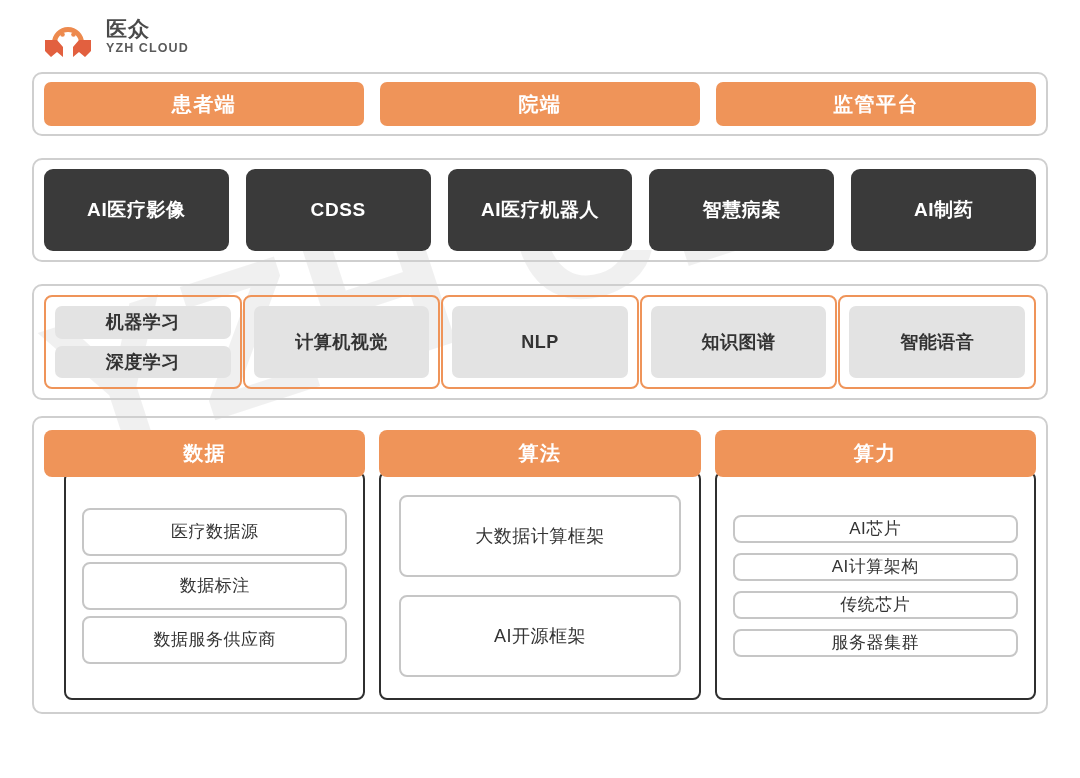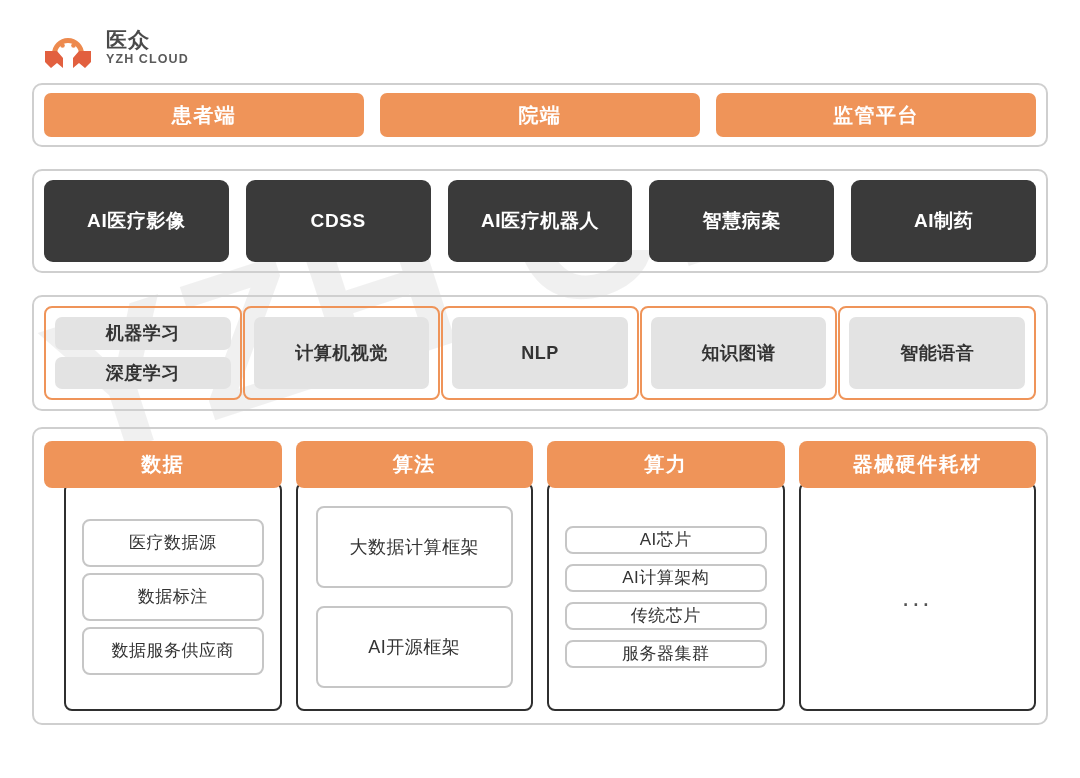--- a/index.html
+++ b/index.html
@@ -42,21 +42,21 @@
     font-family: "Liberation Sans", "DejaVu Sans", sans-serif;
   }
 
   
   .page {
     position: relative;
     z-index: 2;
     width: 1080px;
     height: 778px;
     box-sizing: border-box;
-    padding: 11px 32px;
+    padding: 0 32px;
   }
 
   
   .brand-header {
     height: 72px;
     display: flex;
     align-items: center;
     padding-left: 10px;
     box-sizing: border-box;
   }
@@ -323,22 +323,16 @@
     <div class="base-card">
       <div class="base-head">算力</div>
       <div class="base-body count-4">
         <div class="base-item">AI芯片</div>
         <div class="base-item">AI计算架构</div>
         <div class="base-item">传统芯片</div>
         <div class="base-item">服务器集群</div>
       </div>
     </div>
 
-    <div class="base-card">
-      <div class="base-head">器械硬件耗材</div>
-      <div class="base-body count-1-dots">
-        <div class="dots">...</div>
-      </div>
-    </div>
 
   </div>
 
 </div>
 
 </body></html>

